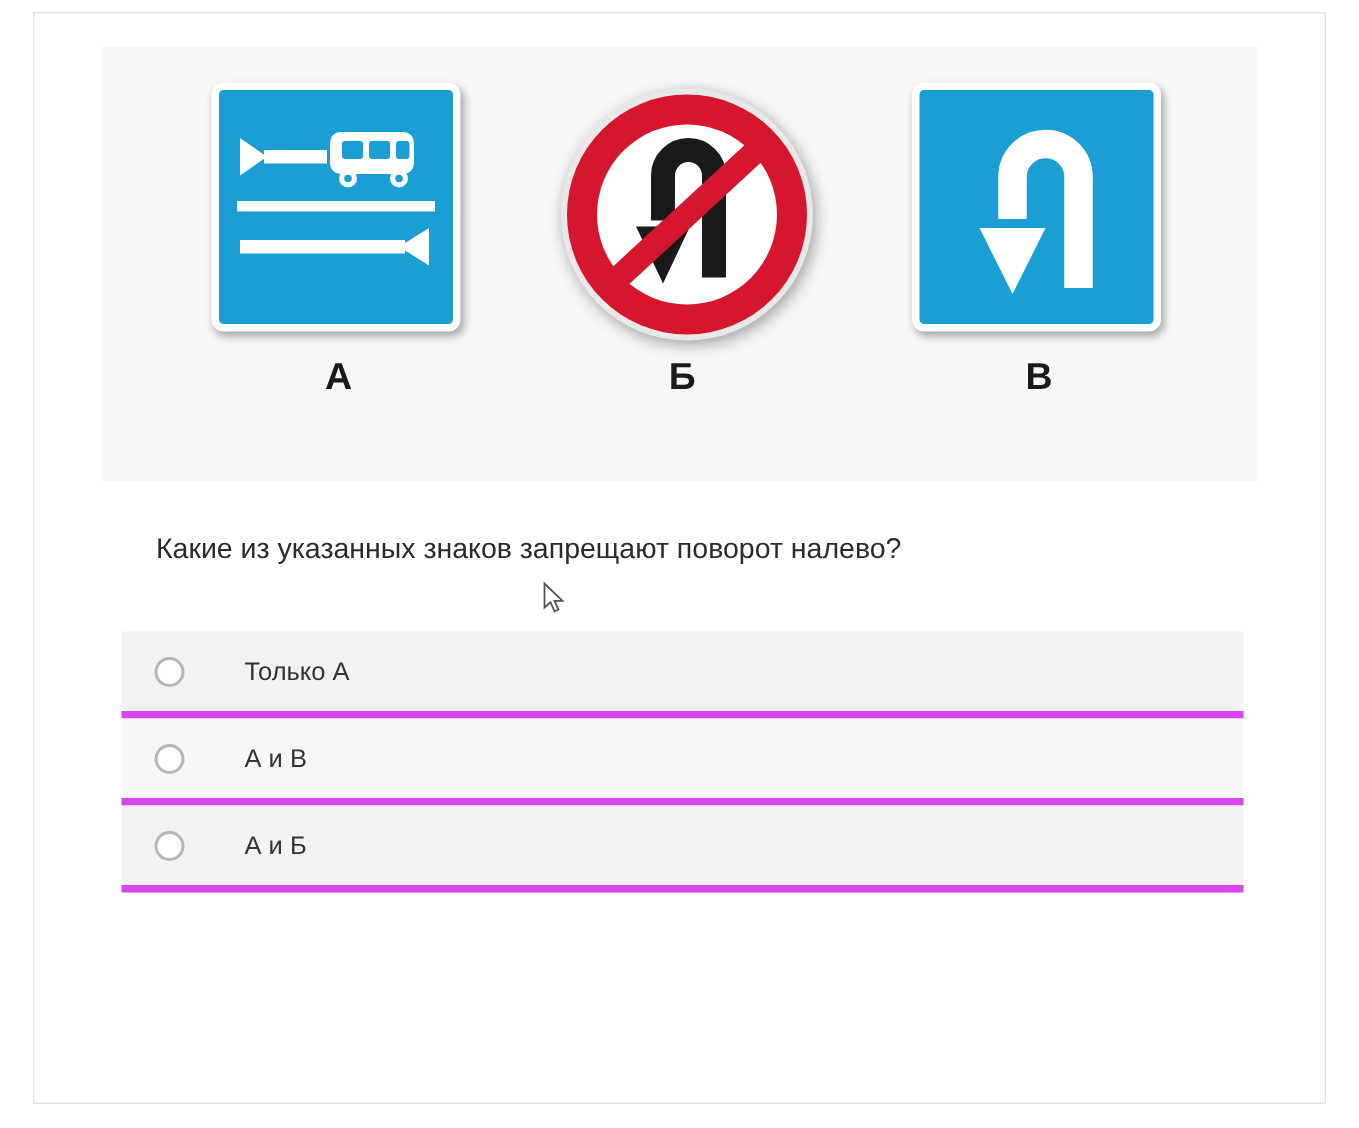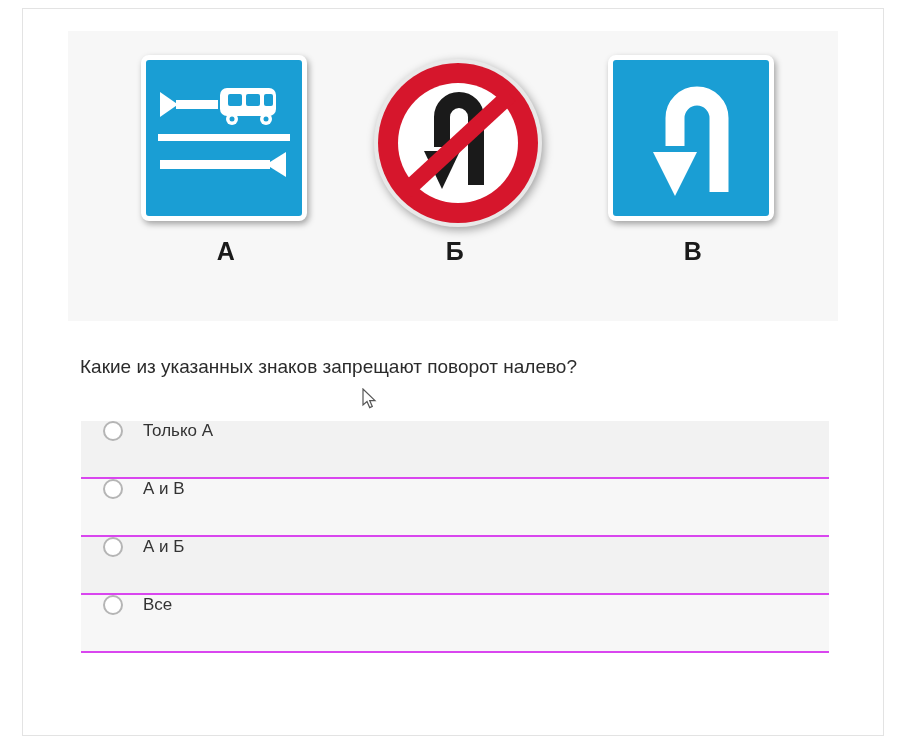--- a/index.html
+++ b/index.html
@@ -84,45 +84,47 @@
     border-radius: 8px;
     box-sizing: border-box;
     box-shadow: 2px 3px 6px rgba(0,0,0,0.35);
     position: relative;
     overflow: hidden;
   }
 
   
   .question {
     position: absolute;
-    left: 57px;
+    left: 81px;
     top: 345px;
     width: 760px;
     font-size: 19px;
     color: #2b2b2b;
     line-height: 26px;
   }
 
   
   .options {
     position: absolute;
     left: 58px;
     top: 412px;
     width: 748px;
   }
 
   .option {
     position: relative;
     height: 58px;
     background: #f2f2f2;
-    border-bottom: 2px solid #d946ef;
+    border-bottom: 5px solid #d946ef;
     display: flex;
+    align-items: center;
     padding-left: 22px;
     box-sizing: border-box;
     cursor: pointer;
+    gap: 20px;
   }
   .option:nth-child(even) {
     background: #f7f7f7;
   }
 
   .radio {
     width: 20px;
     height: 20px;
     border: 2px solid #b5b5b5;
     border-radius: 50%;
@@ -236,24 +238,20 @@
         <span class="option-label">Только А</span>
       </div>
       <div class="option">
         <span class="radio"></span>
         <span class="option-label">А и В</span>
       </div>
       <div class="option">
         <span class="radio"></span>
         <span class="option-label">А и Б</span>
       </div>
-      <div class="option">
-        <span class="radio"></span>
-        <span class="option-label">Все</span>
-      </div>
     </div>
 
   </div>
 
   <svg class="cursor" viewBox="0 0 16 22">
     <path d="M1 1 L1 17 L5 13.5 L7.7 19.6 L10.3 18.4 L7.7 12.6 L13 12.6 Z" fill="#ffffff" stroke="#555555" stroke-width="1.2"></path>
   </svg>
 
   <div class="right-edge"></div>
 </div>

